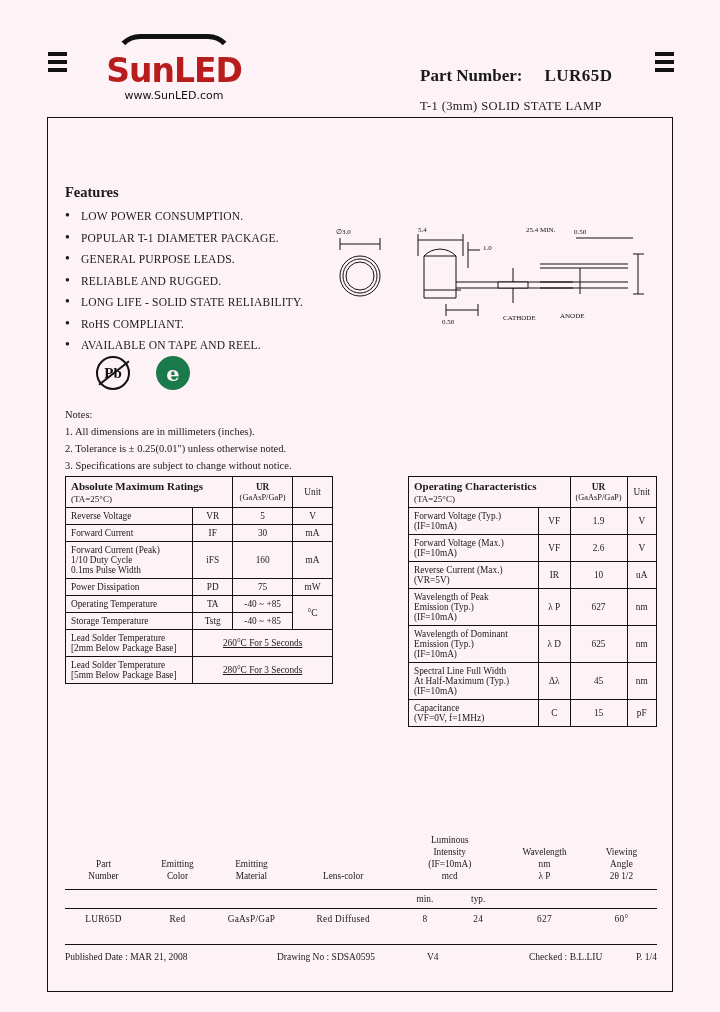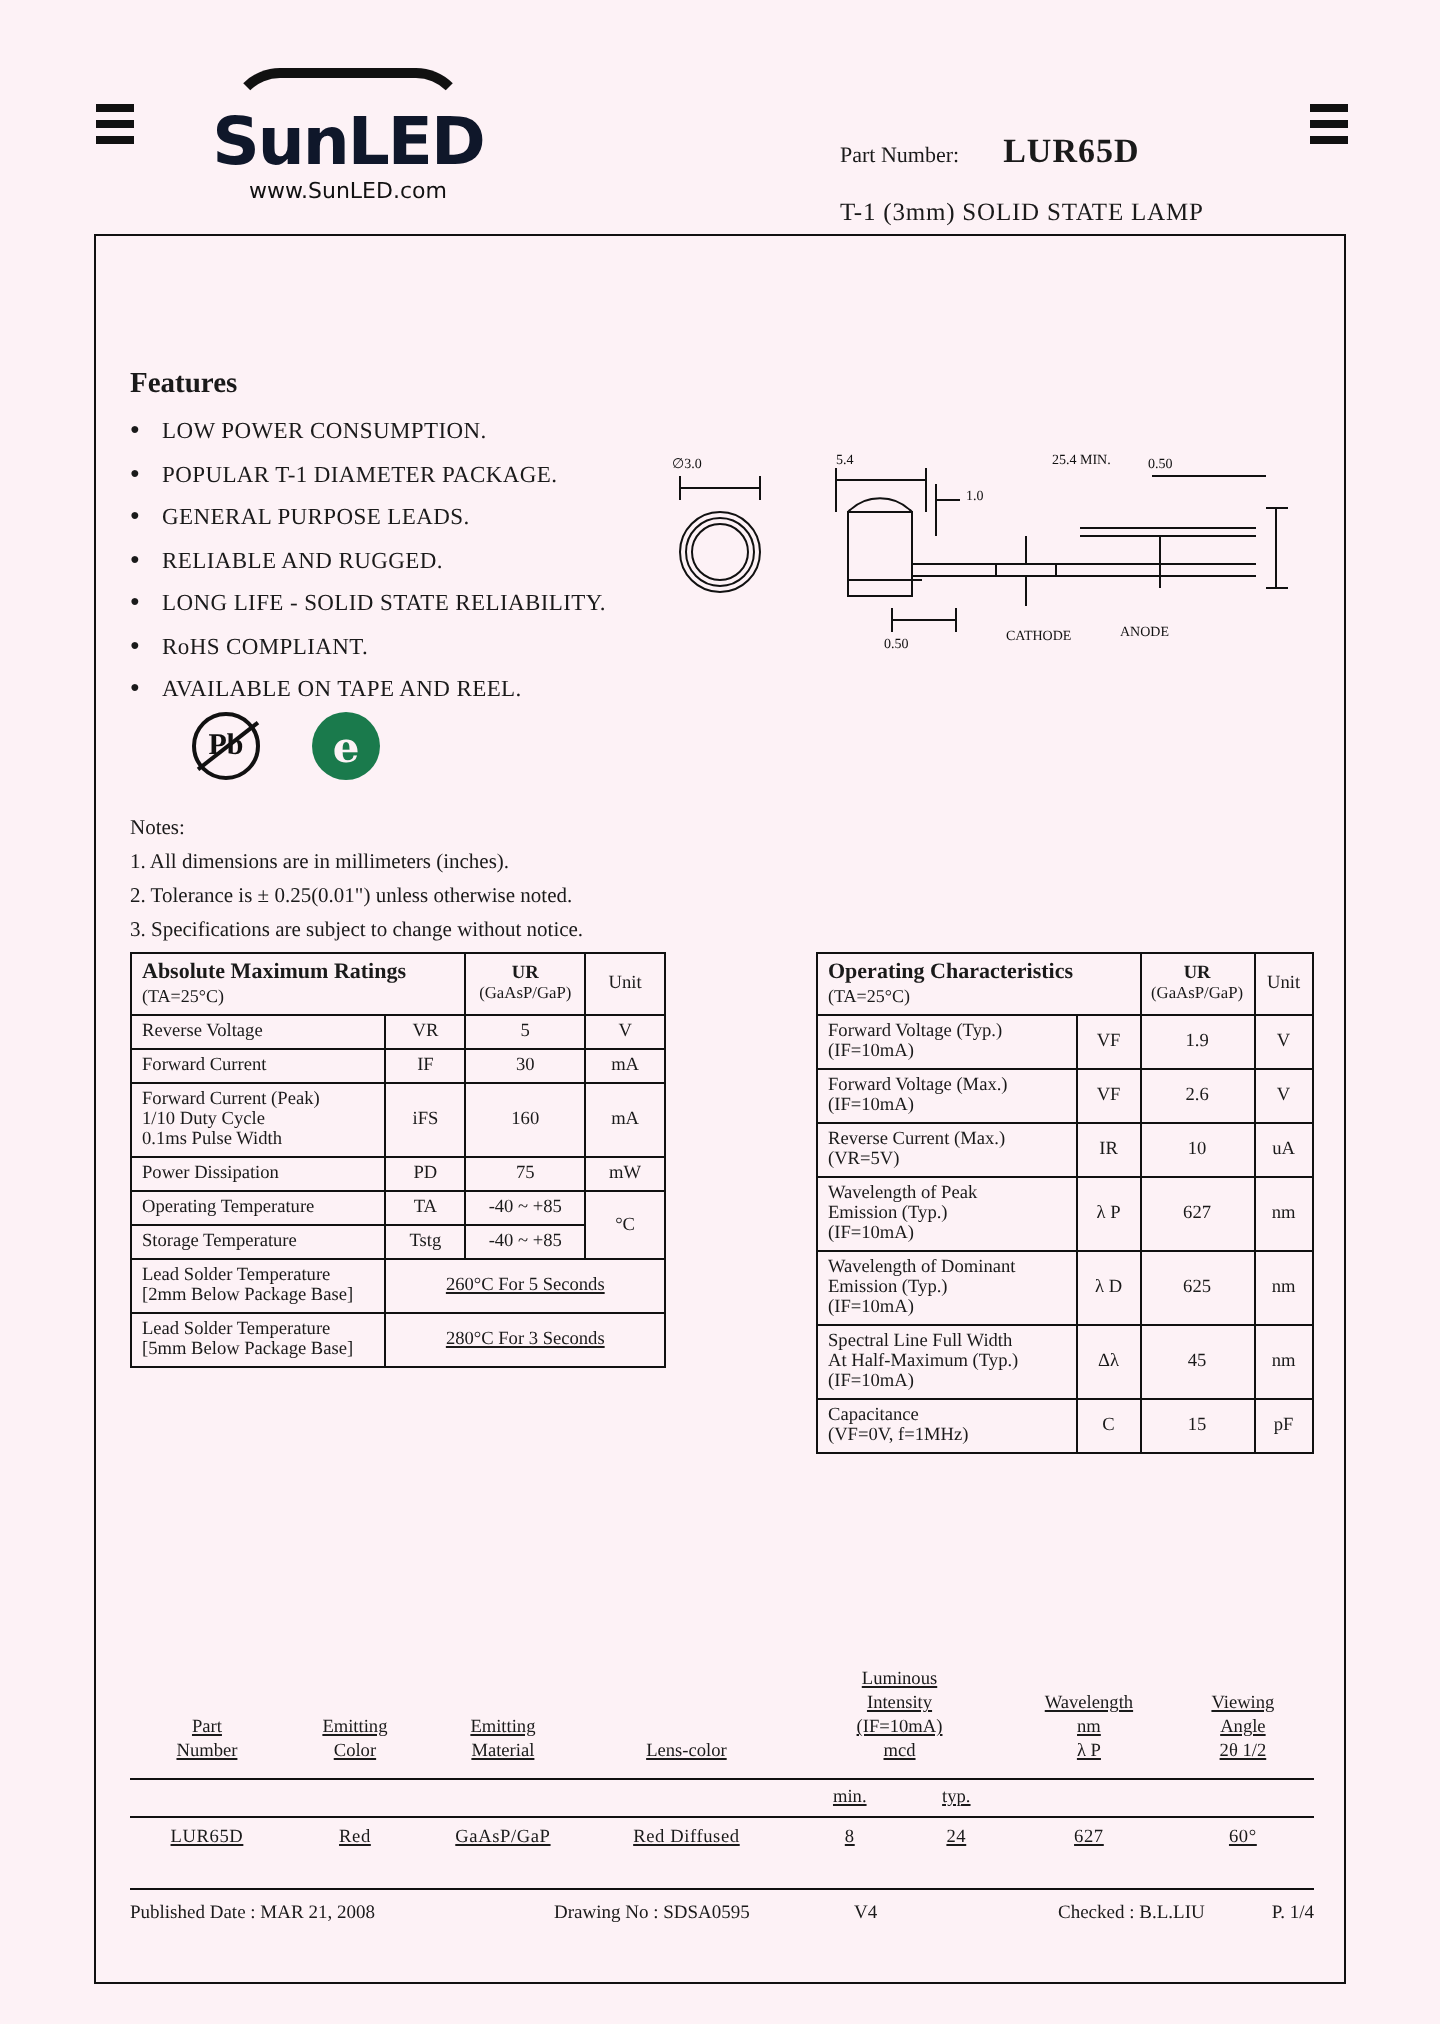--- a/index.html
+++ b/index.html
@@ -17,25 +17,25 @@
   .header { position:relative; height:108px; }
   .hamburger-left { position:absolute; left:48px; top:52px; }
   .hamburger-right { position:absolute; left:655px; top:52px; }
   .bar { width:19px; height:4px; background:#111; margin-bottom:4px; }
 
   .logo-block { position:absolute; left:84px; top:34px; width:180px; text-align:center; }
   .logo-arc { width:120px; height:26px; margin:0 auto -6px auto;
      border:5px solid #111; border-bottom:none;
      border-radius:70px 70px 0 0; border-left-color:transparent; border-right-color:transparent; }
   .logo-text { font-family:"DejaVu Sans", sans-serif; font-weight:bold; font-size:33px;
-     letter-spacing:-1px; line-height:34px; color:#0f172a; }
+     letter-spacing:-1px; line-height:34px; color:#b91c1c; }
   .logo-url { font-family:"DejaVu Sans", sans-serif; font-size:11px; color:#111; margin-top:1px; }
 
   .pn-row { position:absolute; left:420px; top:66px; white-space:nowrap; }
-  .pn-label { font-weight:normal; font-size:11px; }
+  .pn-label { font-weight:bold; font-size:17px; }
   .pn-value { font-weight:bold; font-size:17px; margin-left:18px; letter-spacing:0.5px; }
   .subtitle { position:absolute; left:420px; top:99px; font-size:12.5px; letter-spacing:0.4px; }
 
   
   .frame {
     position:absolute; left:47px; top:117px;
     width:626px; height:875px;
     border:1.5px solid #111;
   }
 
@@ -79,21 +79,21 @@
 
   .tbl-op { position:absolute; left:337px; top:358px; width:272px;padding-left:23px; }
   .tbl-op td.name { width:152px; }
   .tbl-op td.sym { width:34px; text-align:center; }
   .tbl-op td.val { width:56px; text-align:center; }
   .tbl-op td.unit { width:30px; text-align:center; }
 
   
   .tbl-bottom { position:absolute; left:17px; top:712px; width:592px; font-size:9.5px; }
   .tbl-bottom table { width:100%; border-collapse:collapse; }
-  .tbl-bottom td { border:none; padding:0;text-decoration:underline; }
+  .tbl-bottom td { border:none; padding:0; }
   .bt-head td { text-align:center; vertical-align:bottom; padding:4px 2px 7px 2px; line-height:12px; }
   .bt-rule { border-top:1.2px solid #111 !important; }
   .bt-mid td { text-align:center; padding:4px 2px; }
   .bt-data td { text-align:center; padding:5px 2px; letter-spacing:0.3px; }
 
   
   .footer { position:absolute; left:17px; top:826px; width:592px;
      border-top:1.2px solid #111; padding-top:7px; font-size:9.5px;
      display:flex; }
   .footer .f1 { width:212px; }

